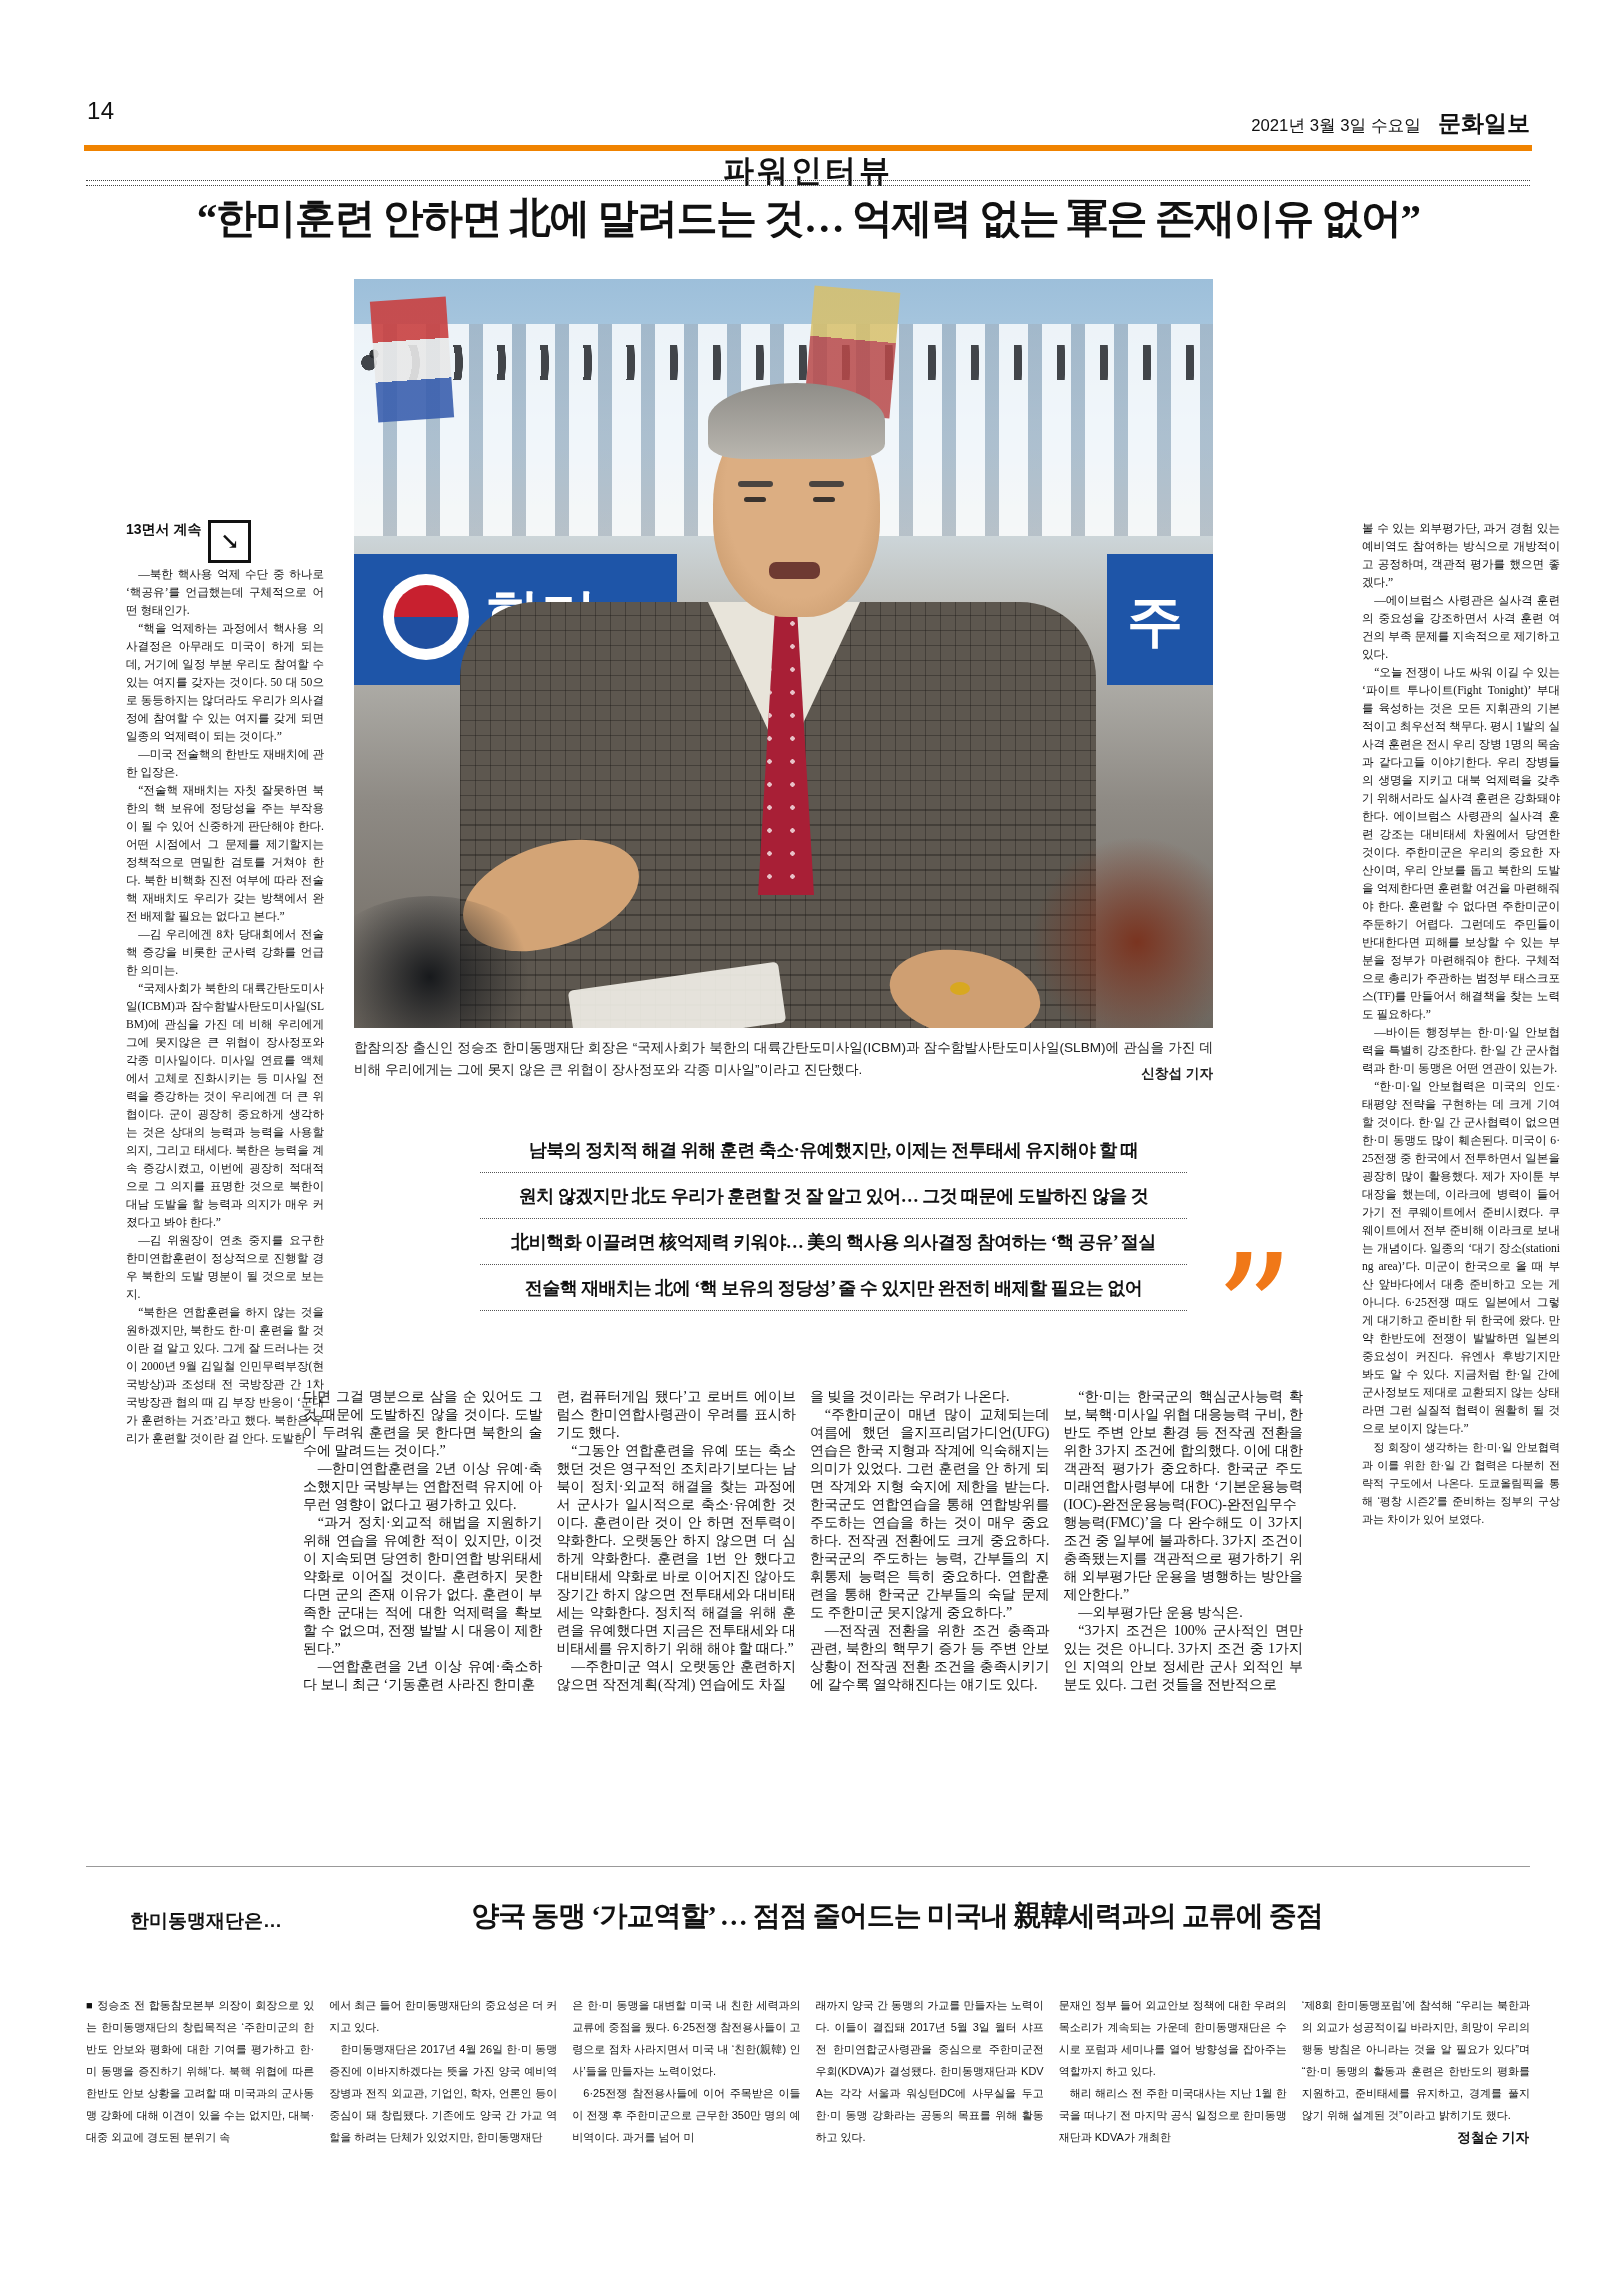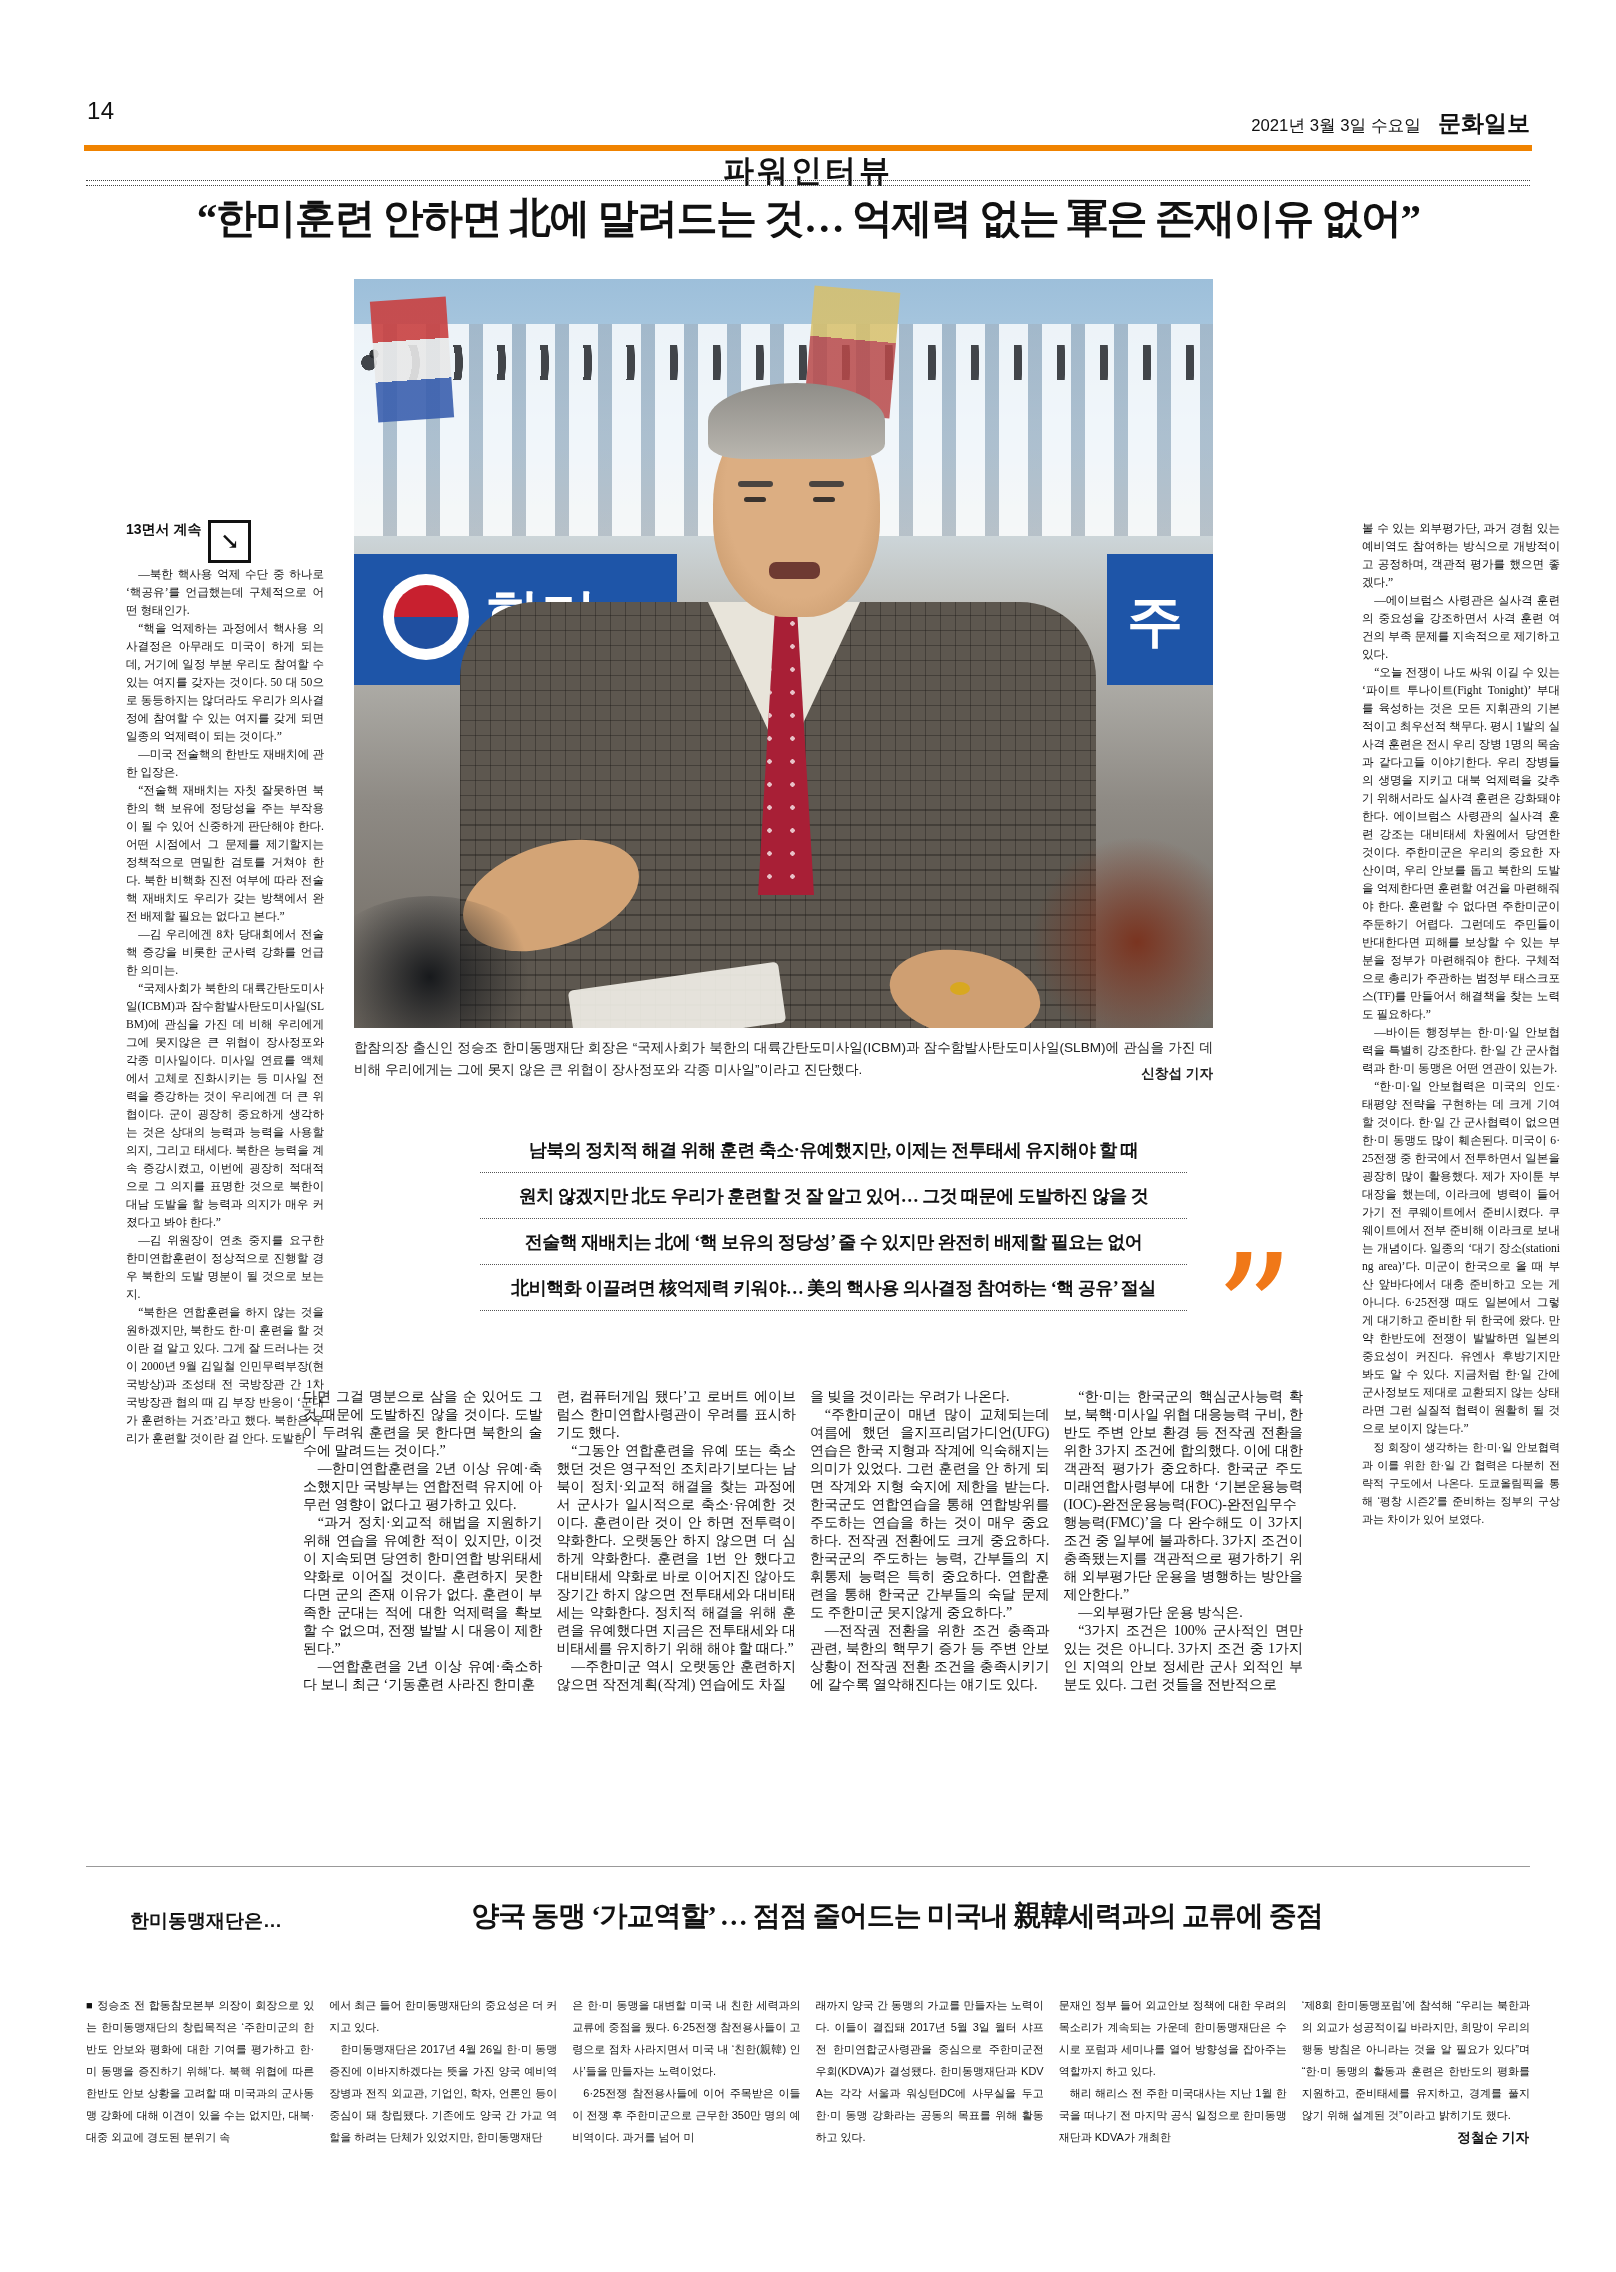--- a/index.html
+++ b/index.html
@@ -162,22 +162,22 @@
   </div>
 
   <div id="caption">
     <span>합참의장 출신인 정승조 한미동맹재단 회장은 “국제사회가 북한의 대륙간탄도미사일(ICBM)과 잠수함발사탄도미사일(SLBM)에 관심을 가진 데 비해 우리에게는 그에 못지 않은 큰 위협이 장사정포와 각종 미사일”이라고 진단했다.</span>
     <span class="credit">신창섭 기자</span>
   </div>
 
   <div id="pullquote">
       <div class="pq-line">남북의 정치적 해결 위해 훈련 축소·유예했지만, 이제는 전투태세 유지해야 할 때</div>
       <div class="pq-line">원치 않겠지만 北도 우리가 훈련할 것 잘 알고 있어… 그것 때문에 도발하진 않을 것</div>
+      <div class="pq-line">北비핵화 이끌려면 核억제력 키워야… 美의 핵사용 의사결정 참여하는 ‘핵 공유’ 절실</div>
       <div class="pq-line">전술핵 재배치는 北에 ‘핵 보유의 정당성’ 줄 수 있지만 완전히 배제할 필요는 없어</div>
-      <div class="pq-line">北비핵화 이끌려면 核억제력 키워야… 美의 핵사용 의사결정 참여하는 ‘핵 공유’ 절실</div>
     </div>
   <div id="quote-mark">”</div>
 
   <div id="col-left" class="newscol">
     <div id="continued-row">
       <span id="continued-label">13면서 계속</span>
       <span id="continued-arrow">↘</span>
     </div>
     <div>
         <p class="para q">―북한 핵사용 억제 수단 중 하나로 ‘핵공유’를 언급했는데 구체적으로 어떤 형태인가.</p>

